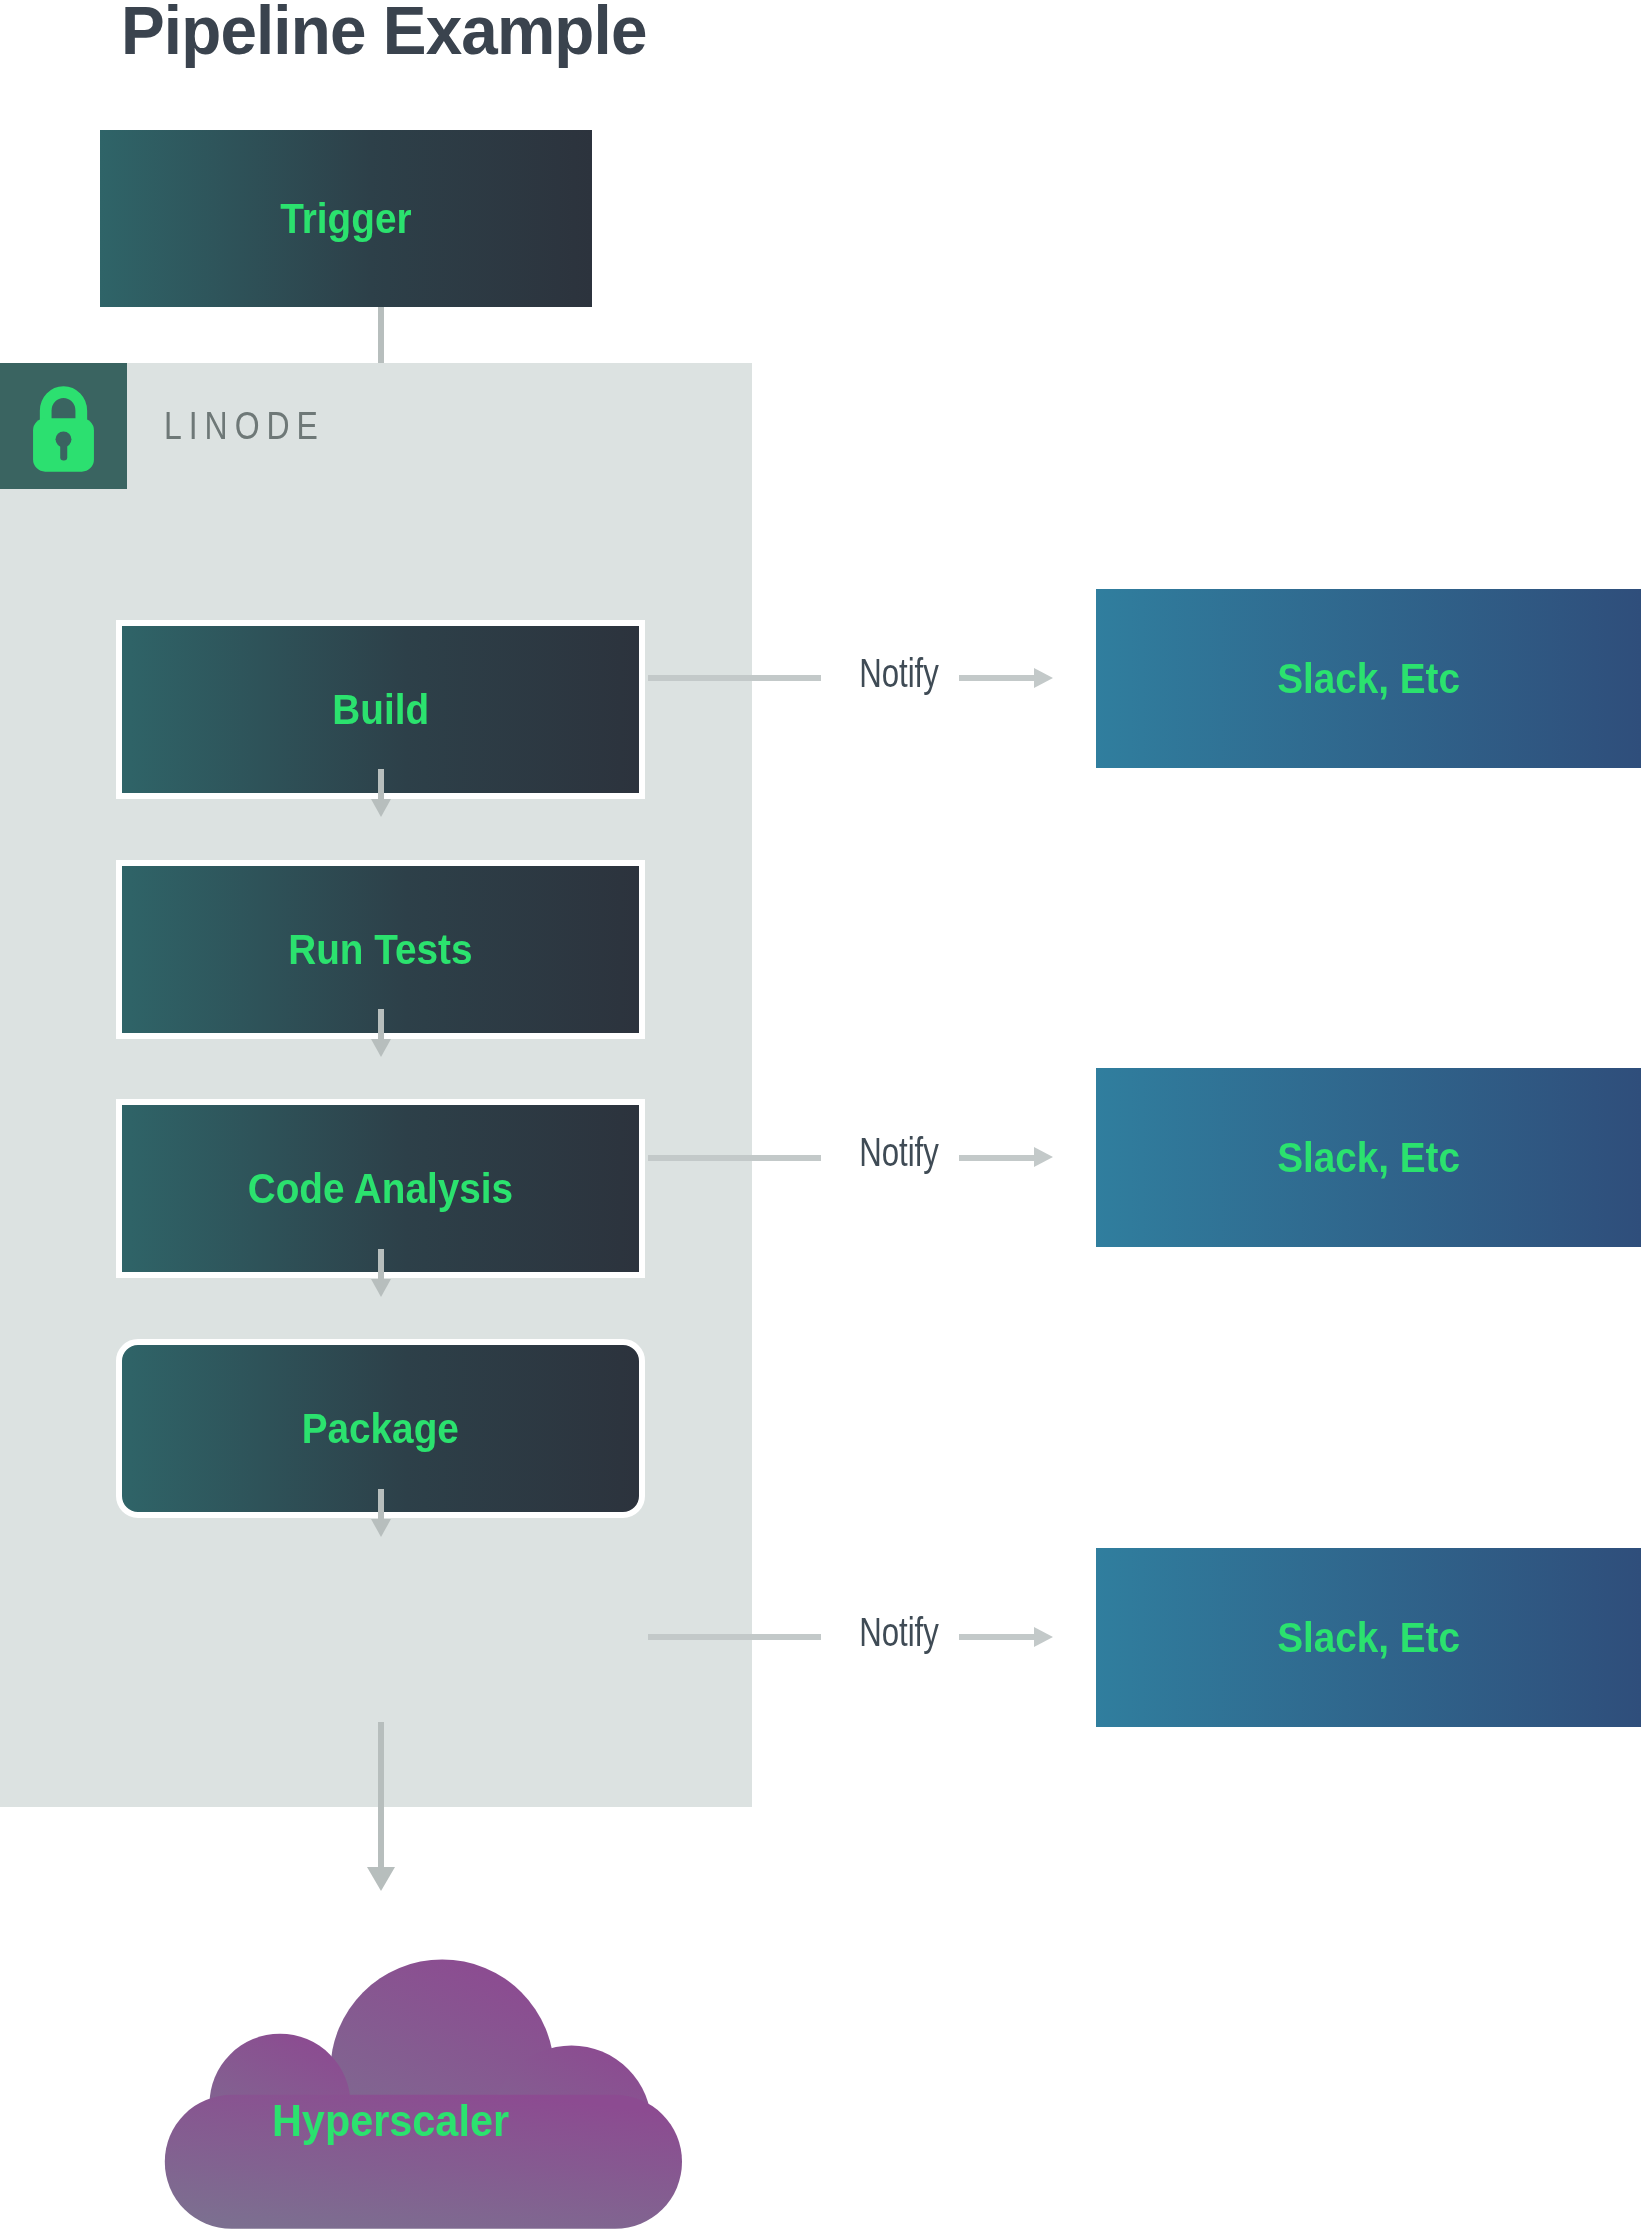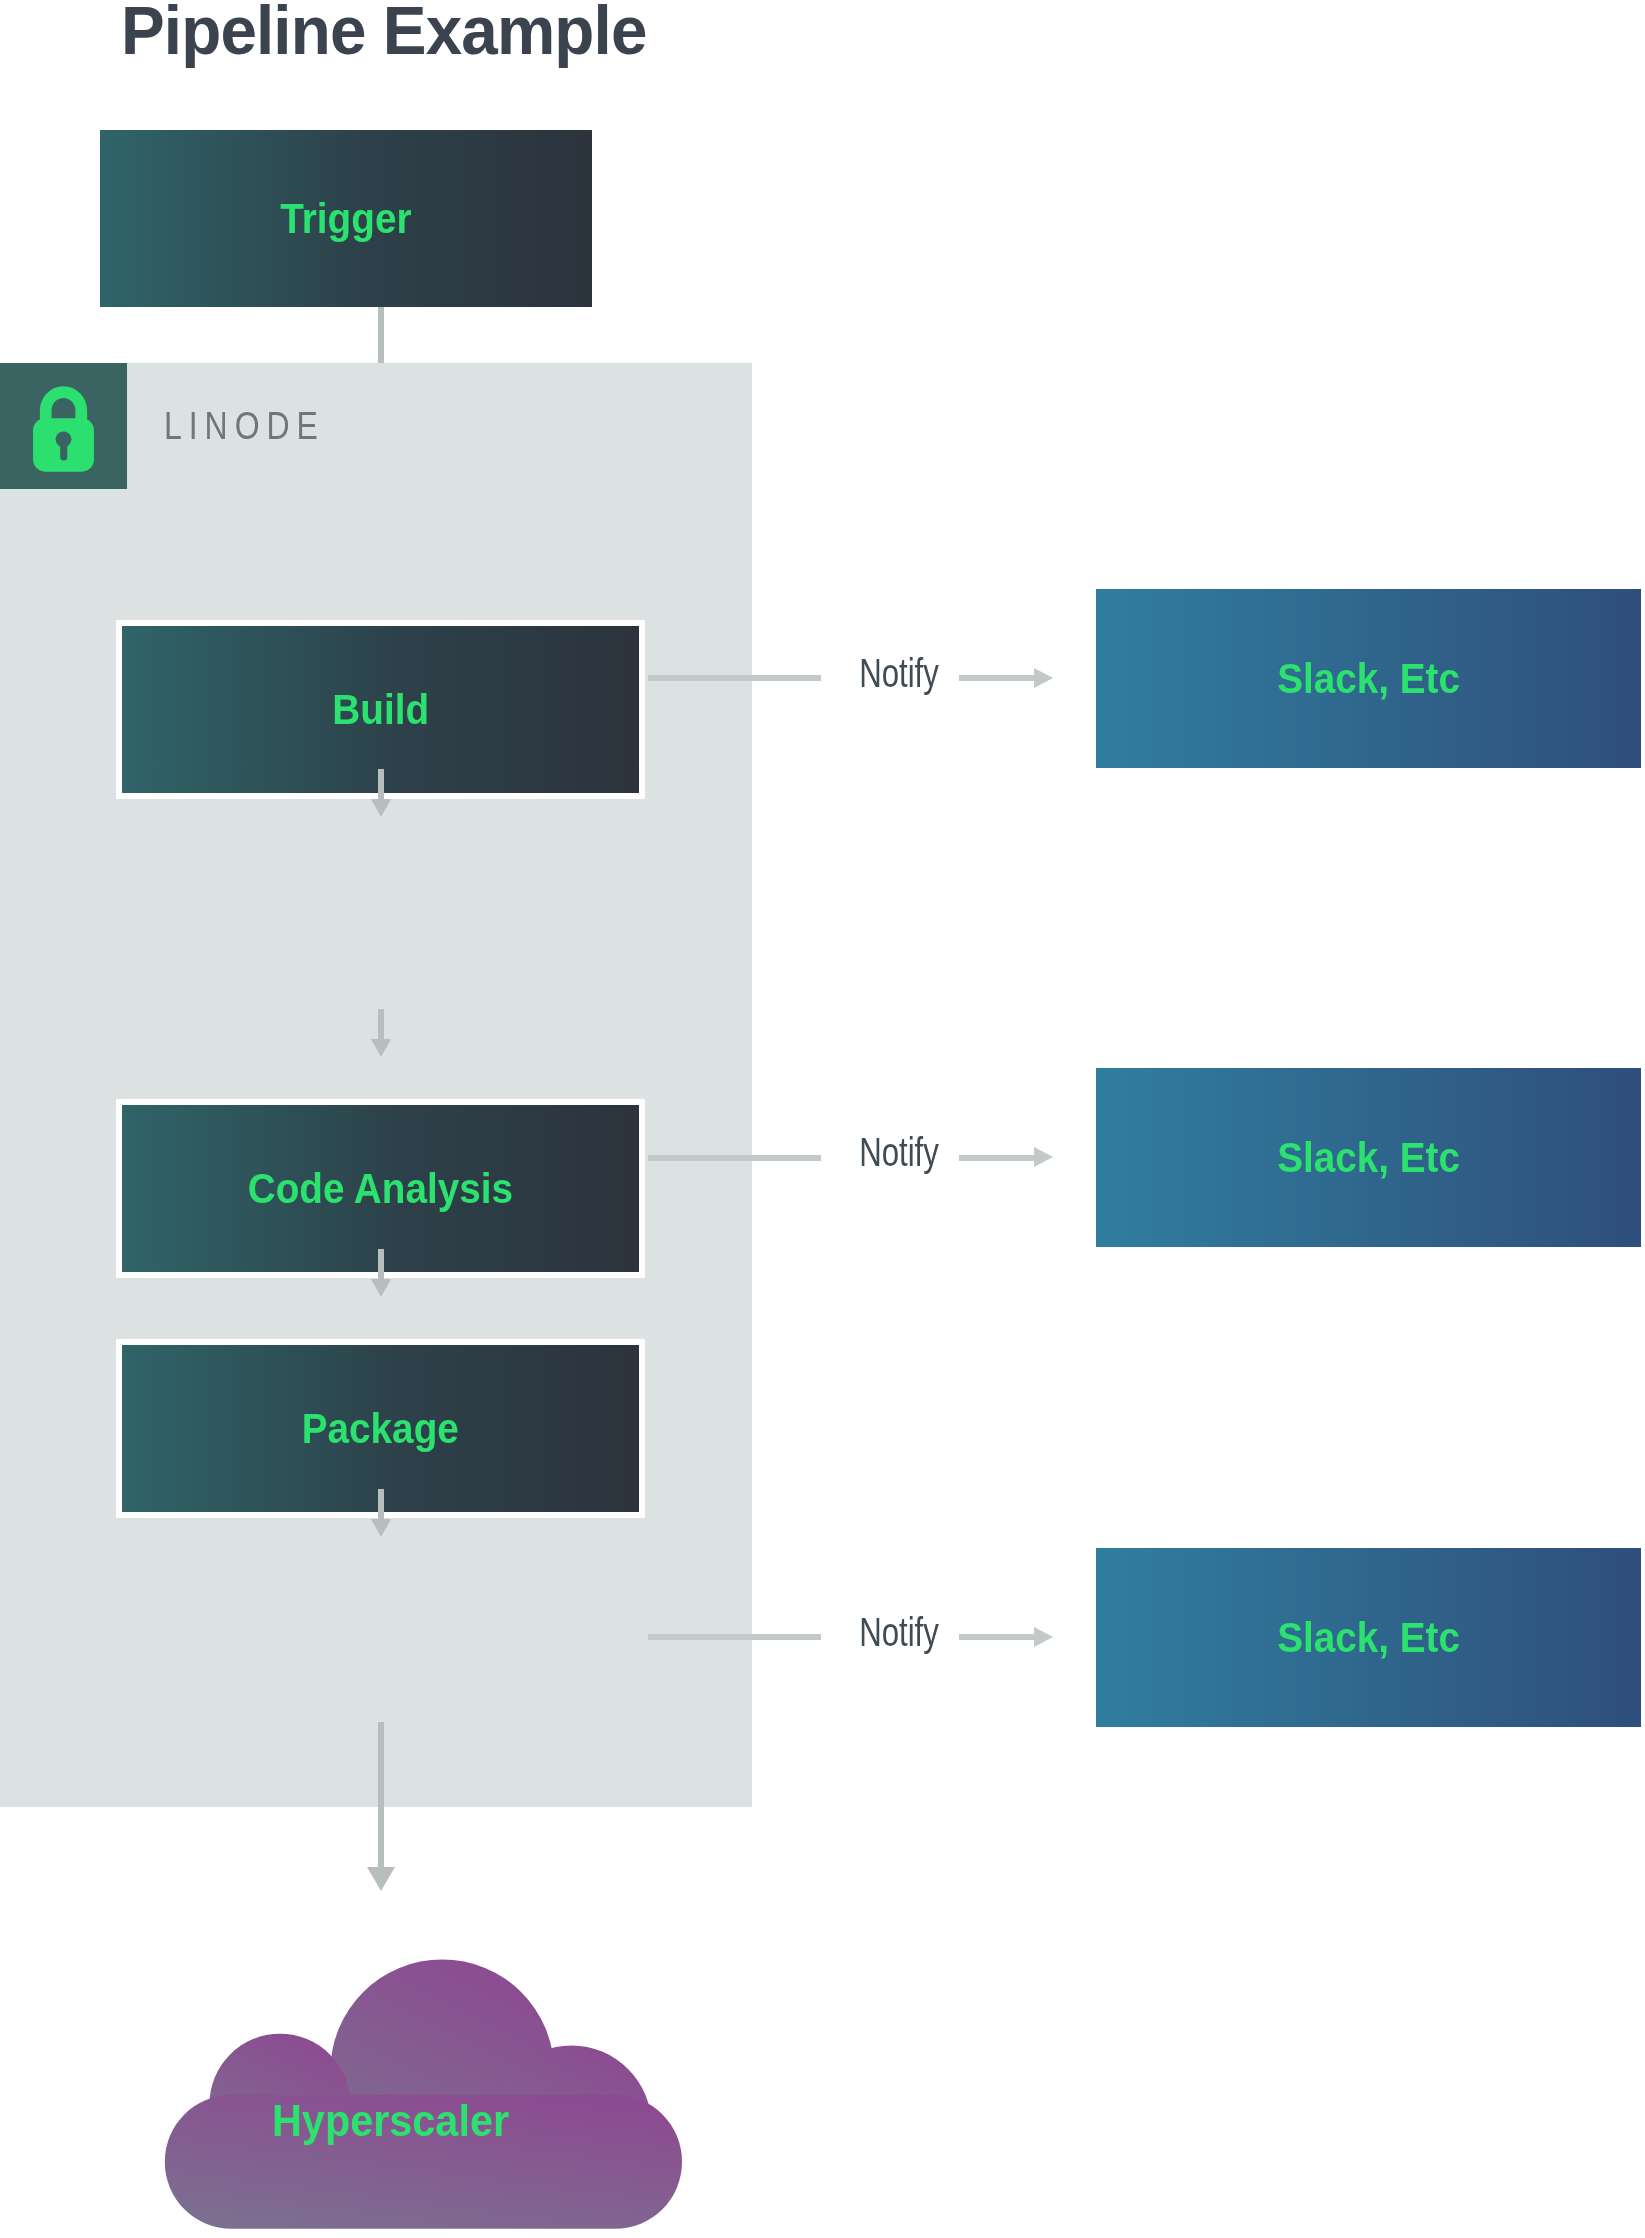--- a/index.html
+++ b/index.html
@@ -81,30 +81,33 @@
   </div>
   <div class="abs linode-label">LINODE</div>
 
   <div class="abs framed stage-grad stage-box" style="left:116px;top:588px;width:517px;height:167px;">
     <span class="stage-label">Build</span>
   </div>
 
   <div class="abs vstem" style="left:378px;top:769px;height:31px;"></div>
   <div class="abs head-down-sm" style="left:371px;top:799px;"></div>
 
+  <div class="abs framed stage-grad stage-box" style="left:116px;top:828px;width:517px;height:167px;">
+    <span class="stage-label">Run Tests</span>
+  </div>
   <div class="abs vstem" style="left:378px;top:1009px;height:31px;"></div>
   <div class="abs head-down-sm" style="left:371px;top:1039px;"></div>
 
   <div class="abs framed stage-grad stage-box" style="left:116px;top:1067px;width:517px;height:167px;">
     <span class="stage-label">Code Analysis</span>
   </div>
   <div class="abs vstem" style="left:378px;top:1249px;height:31px;"></div>
   <div class="abs head-down-sm" style="left:371px;top:1279px;"></div>
 
-  <div class="abs framed stage-grad stage-box" style="left:116px;top:1307px;width:517px;height:167px;">
+  <div class="abs framed stage-grad stage-box" style="left:116px;top:1307px;width:517px;height:167px;border-radius:22px;">
     <span class="stage-label">Package</span>
   </div>
   <div class="abs vstem" style="left:378px;top:1489px;height:31px;"></div>
   <div class="abs head-down-sm" style="left:371px;top:1519px;"></div>
 
 
   <div class="abs vstem" style="left:378px;top:1722px;height:146px;"></div>
   <div class="abs head-down" style="left:367px;top:1867px;"></div>
 
   <div class="abs hstem" style="left:648px;top:675px;width:173px;"></div>

